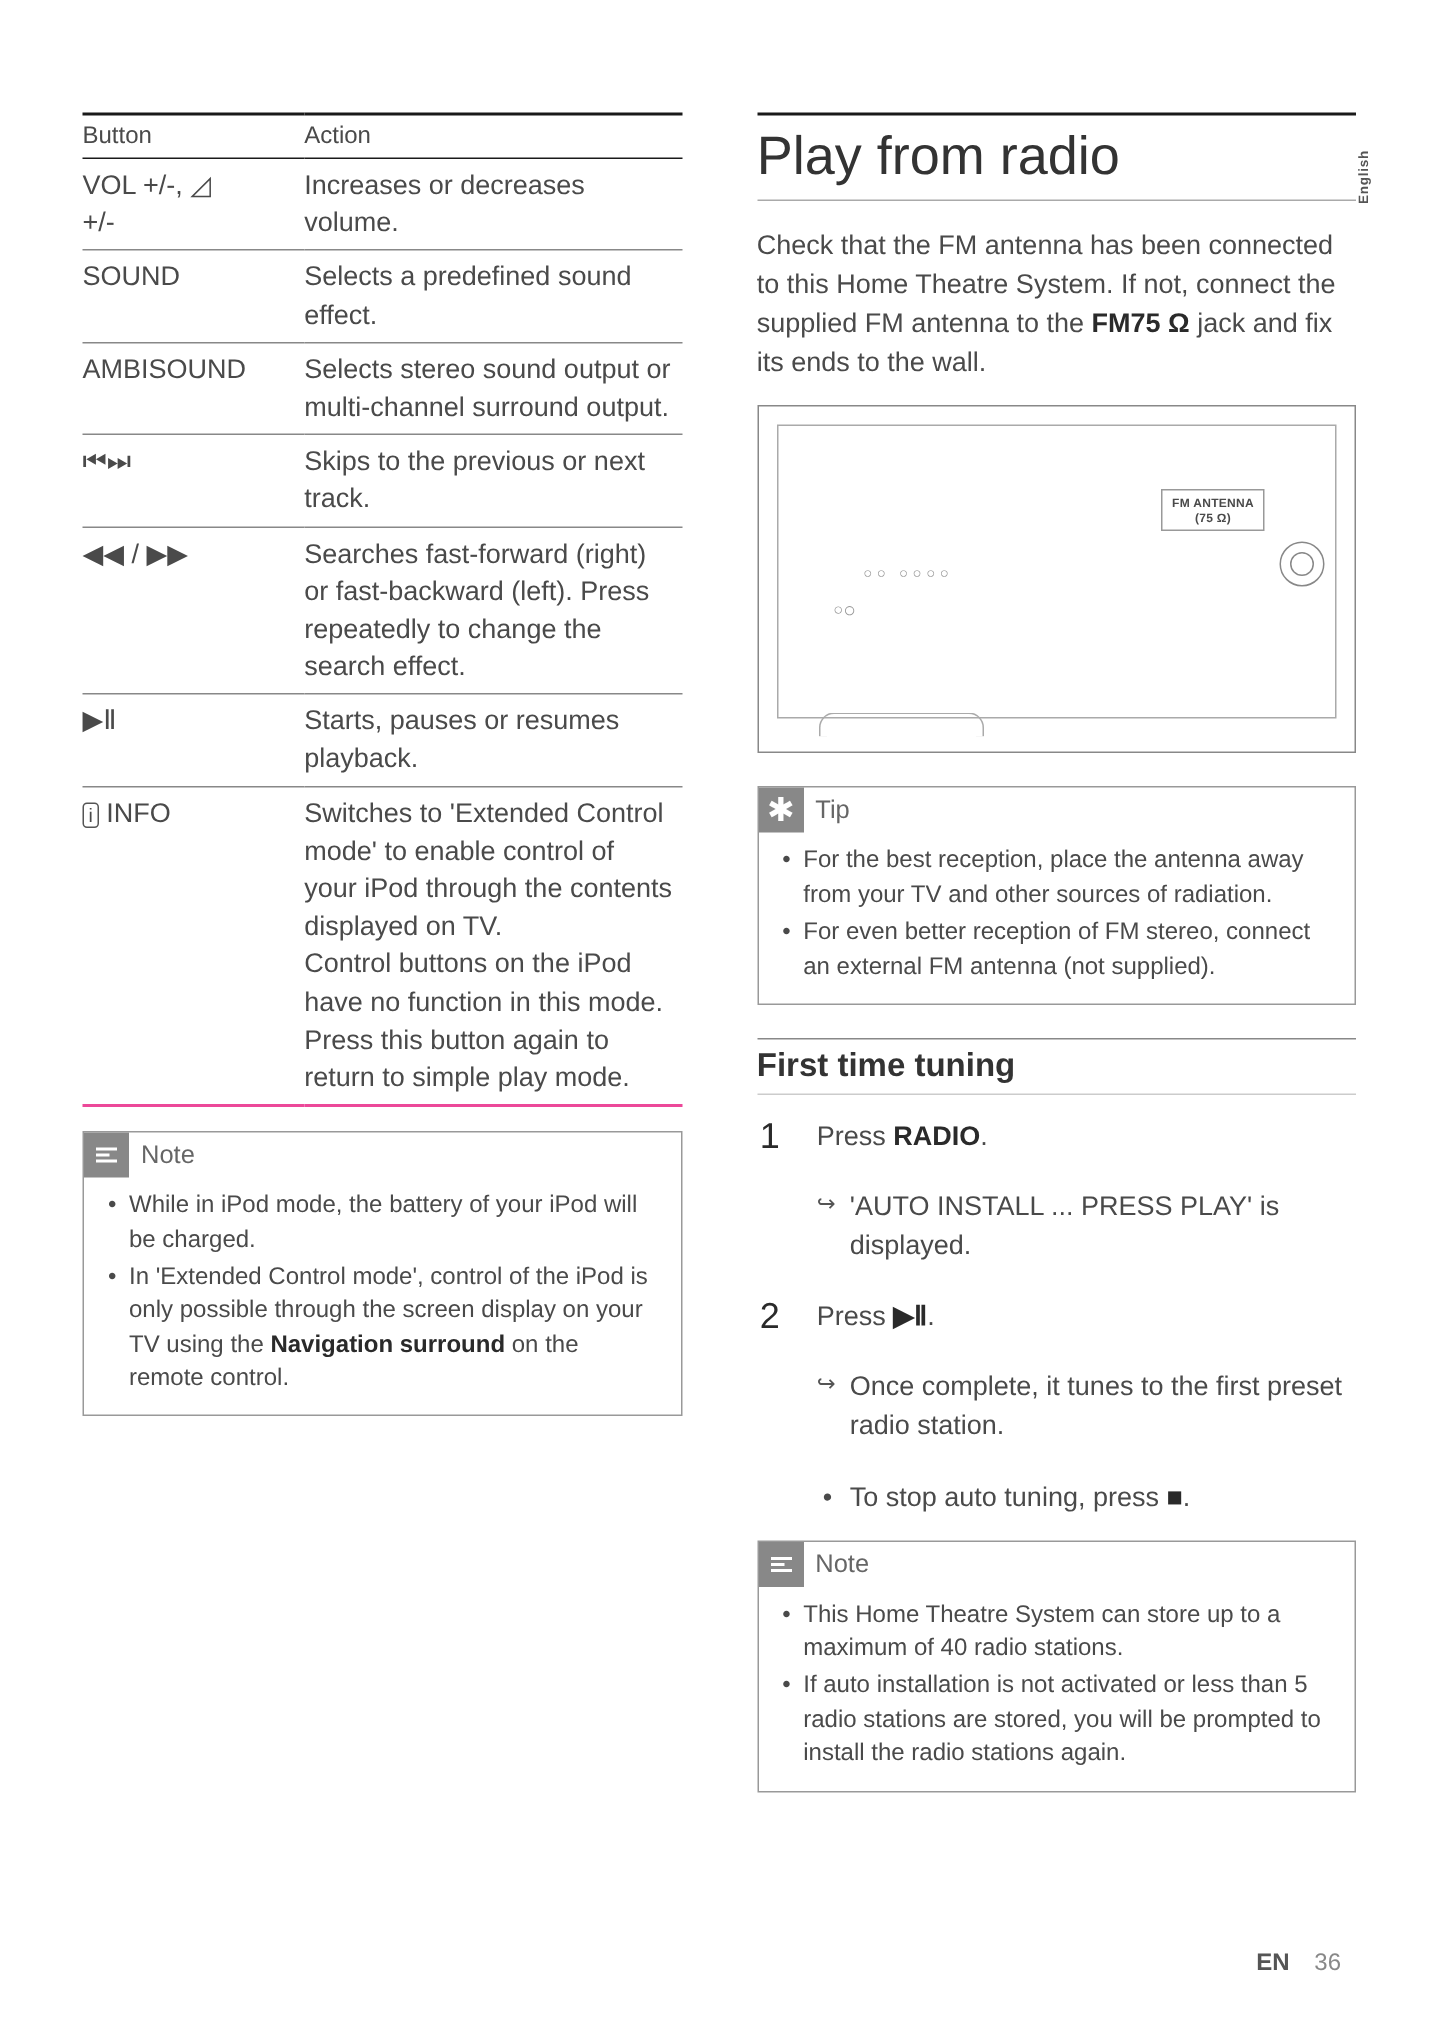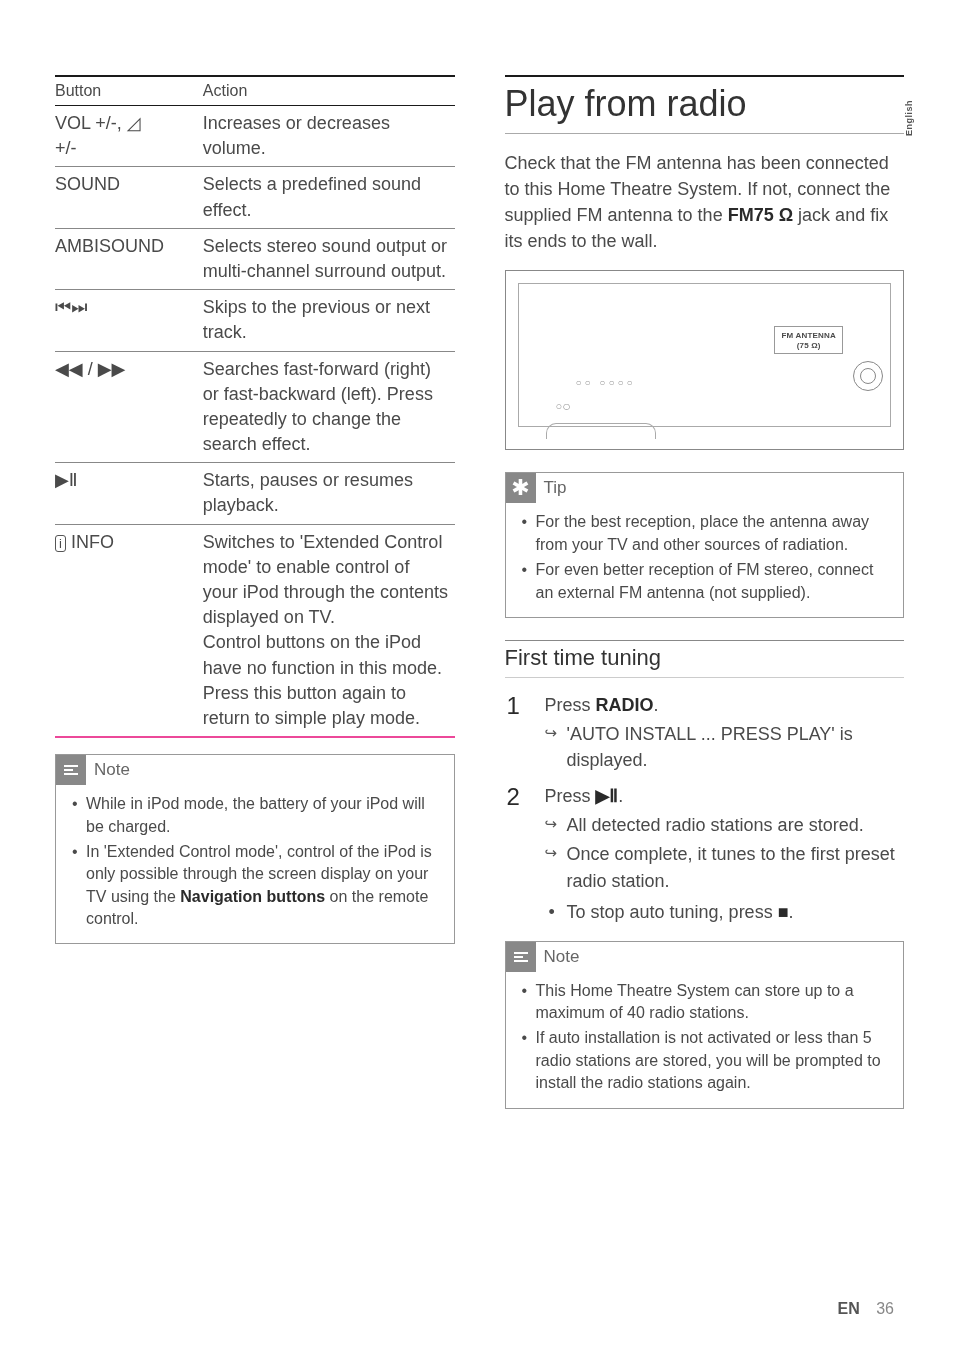--- a/index.html
+++ b/index.html
@@ -61,36 +61,36 @@
       font-size: 36px;
       font-weight: 300;
       color: #333;
       border-top: 2px solid #1a1a1a;
       border-bottom: 1px solid #aaa;
       padding: 6px 0 8px 0;
       margin-bottom: 16px;
     }
     h2 {
       font-size: 22px;
-      font-weight: 400;
+      font-weight: 700;
       color: #333;
       border-top: 1px solid #888;
       border-bottom: 1px solid #ccc;
       padding: 4px 0 6px 0;
       margin-top: 22px;
       margin-bottom: 14px;
     }
     .para {
       font-size: 18px;
       line-height: 1.45;
       margin-bottom: 16px;
     }
     .diagram {
       border: 1.5px solid #888;
-      height: 180px;
+      height: 232px;
       margin: 12px 0 22px 0;
       position: relative;
       padding: 8px;
     }
     .diagram-inner {
       border: 1px solid #aaa;
       position: absolute;
       left: 12px; top: 12px; right: 12px; bottom: 22px;
     }
     .antenna-box {
@@ -150,21 +150,21 @@
     .callout-body li { position: relative; padding-left: 14px; margin-bottom: 3px; }
     .callout-body li::before { content: "•"; position: absolute; left: 0; }
     .bold { font-weight: 600; color: #2a2a2a; }
     ol.steps { list-style: none; counter-reset: step; font-size: 18px; line-height: 1.45; margin-left: 2px; }
     ol.steps > li { counter-increment: step; position: relative; padding-left: 38px; margin-bottom: 10px; }
     ol.steps > li::before {
       content: counter(step);
       position: absolute; left: 0; top: -3px;
       font-size: 24px; font-weight: 500; color: #2a2a2a;
     }
-    .sub { padding-left: 22px; position: relative; margin: 3px 0; }
+    .sub { padding-left: 22px; position: relative; margin: 21px 0; }
     .sub::before { content: "↪"; position: absolute; left: 0; top: 1px; font-size: 15px; color: #555; }
     .sub-bullet { padding-left: 22px; position: relative; margin: 5px 0; }
     .sub-bullet::before { content: "•"; position: absolute; left: 4px; top: 0; }
     .footer {
       position: absolute;
       bottom: 32px;
       right: 60px;
       font-size: 16px;
       color: #555;
     }
@@ -225,21 +225,21 @@
               <line x1="2" y1="5" x2="16" y2="5"></line>
               <line x1="2" y1="9" x2="11" y2="9"></line>
               <line x1="2" y1="13" x2="16" y2="13"></line>
             </svg>
         </div>
         <div class="callout-title">Note</div>
       </div>
       <div class="callout-body">
           <ul id="note1-list">
             <li>While in iPod mode, the battery of your iPod will be charged.</li>
-            <li>In 'Extended Control mode', control of the iPod is only possible through the screen display on your TV using the <span class="bold">Navigation buttons</span> on the remote control.</li>
+            <li>In 'Extended Control mode', control of the iPod is only possible through the screen display on your TV using the <span class="bold">Navigation surround</span> on the remote control.</li>
           </ul>
         </div>
     </div>
   </div>
 
   <div class="col">
     <h1>Play from radio</h1>
     <p class="para" id="radio-intro">Check that the FM antenna has been connected to this Home Theatre System. If not, connect the supplied FM antenna to the <span class="bold">FM75 Ω</span> jack and fix its ends to the wall.</p>
 
     <div class="diagram">
@@ -269,21 +269,20 @@
 
     <h2>First time tuning</h2>
 
     <ol class="steps" id="steps-list">
         <li>
           <div>Press <span class="bold">RADIO</span>.</div>
           <div class="sub">'AUTO INSTALL ... PRESS PLAY' is displayed.</div>
         </li>
         <li>
           <div>Press <span class="sym bold">▶Ⅱ</span>.</div>
-          <div class="sub">All detected radio stations are stored.</div>
           <div class="sub">Once complete, it tunes to the first preset radio station.</div>
           <div class="sub-bullet">To stop auto tuning, press <span class="sym bold">■</span>.</div>
         </li>
       </ol>
 
     <div class="callout-box">
       <div class="callout-head">
         <div class="callout-icon">
           <svg width="18" height="18" viewBox="0 0 18 18" stroke="#fff" stroke-width="2" fill="none">
               <line x1="2" y1="5" x2="16" y2="5"></line>

